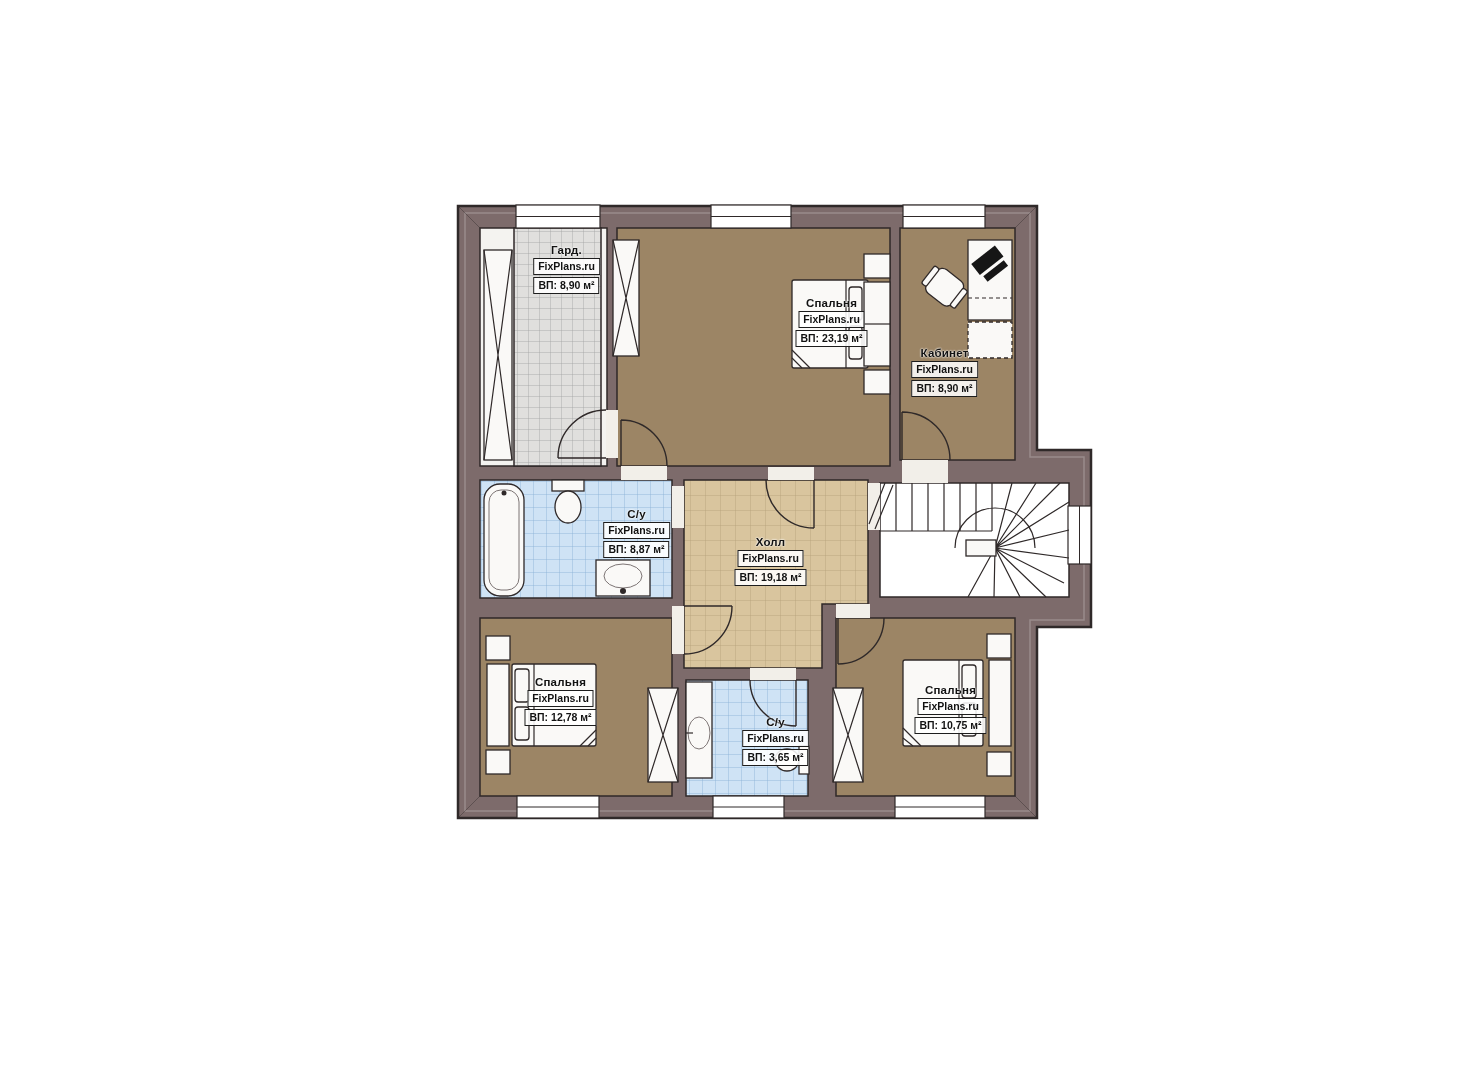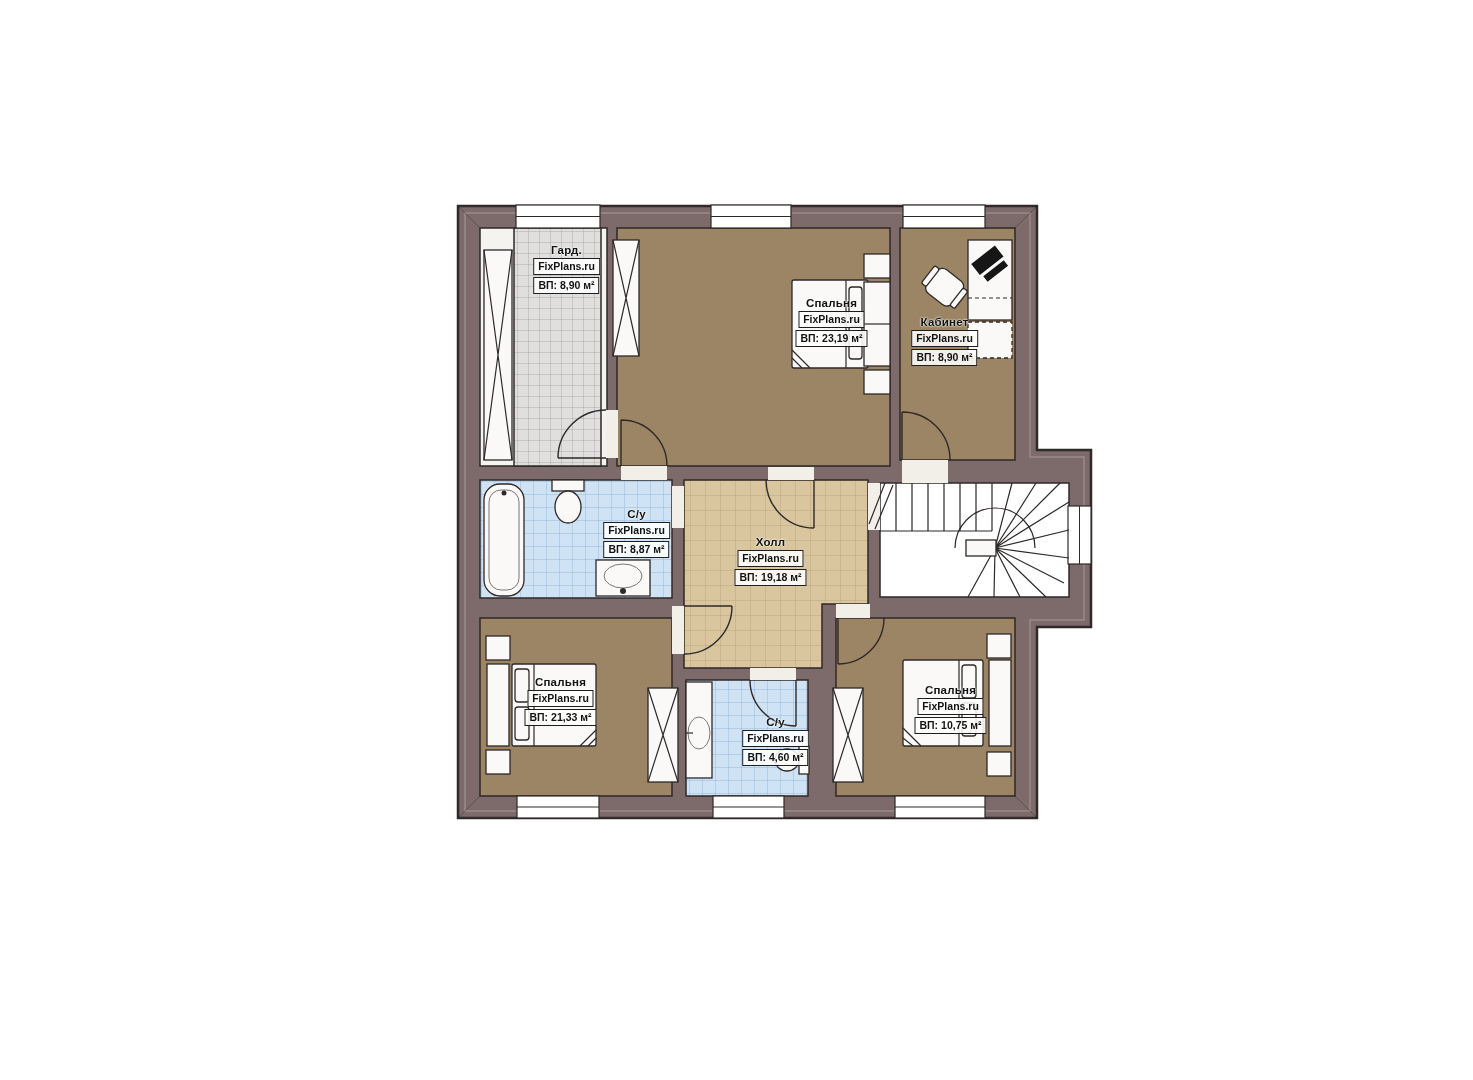--- a/index.html
+++ b/index.html
@@ -214,44 +214,44 @@
   <div class="room-label" style="left:563px;top:244px">
     <div class="rname">Гард.</div>
     <span class="rbox">FixPlans.ru</span>
     <span class="rbox">ВП: 8,90 м²</span>
   </div>
   <div class="room-label" style="left:828px;top:297px">
     <div class="rname">Спальня</div>
     <span class="rbox">FixPlans.ru</span>
     <span class="rbox">ВП: 23,19 м²</span>
   </div>
-  <div class="room-label" style="left:941px;top:316px">
+  <div class="room-label" style="left:941px;top:347px">
     <div class="rname">Кабинет</div>
     <span class="rbox">FixPlans.ru</span>
     <span class="rbox">ВП: 8,90 м²</span>
   </div>
   <div class="room-label" style="left:633px;top:508px">
     <div class="rname">С/у</div>
     <span class="rbox">FixPlans.ru</span>
     <span class="rbox">ВП: 8,87 м²</span>
   </div>
   <div class="room-label" style="left:767px;top:536px">
     <div class="rname">Холл</div>
     <span class="rbox">FixPlans.ru</span>
     <span class="rbox">ВП: 19,18 м²</span>
   </div>
   <div class="room-label" style="left:557px;top:676px">
     <div class="rname">Спальня</div>
     <span class="rbox">FixPlans.ru</span>
-    <span class="rbox">ВП: 21,33 м²</span>
+    <span class="rbox">ВП: 12,78 м²</span>
   </div>
   <div class="room-label" style="left:772px;top:716px">
     <div class="rname">С/у</div>
     <span class="rbox">FixPlans.ru</span>
-    <span class="rbox">ВП: 4,60 м²</span>
+    <span class="rbox">ВП: 3,65 м²</span>
   </div>
   <div class="room-label" style="left:947px;top:684px">
     <div class="rname">Спальня</div>
     <span class="rbox">FixPlans.ru</span>
     <span class="rbox">ВП: 10,75 м²</span>
   </div>
 
 </div>
 
 </body></html>

